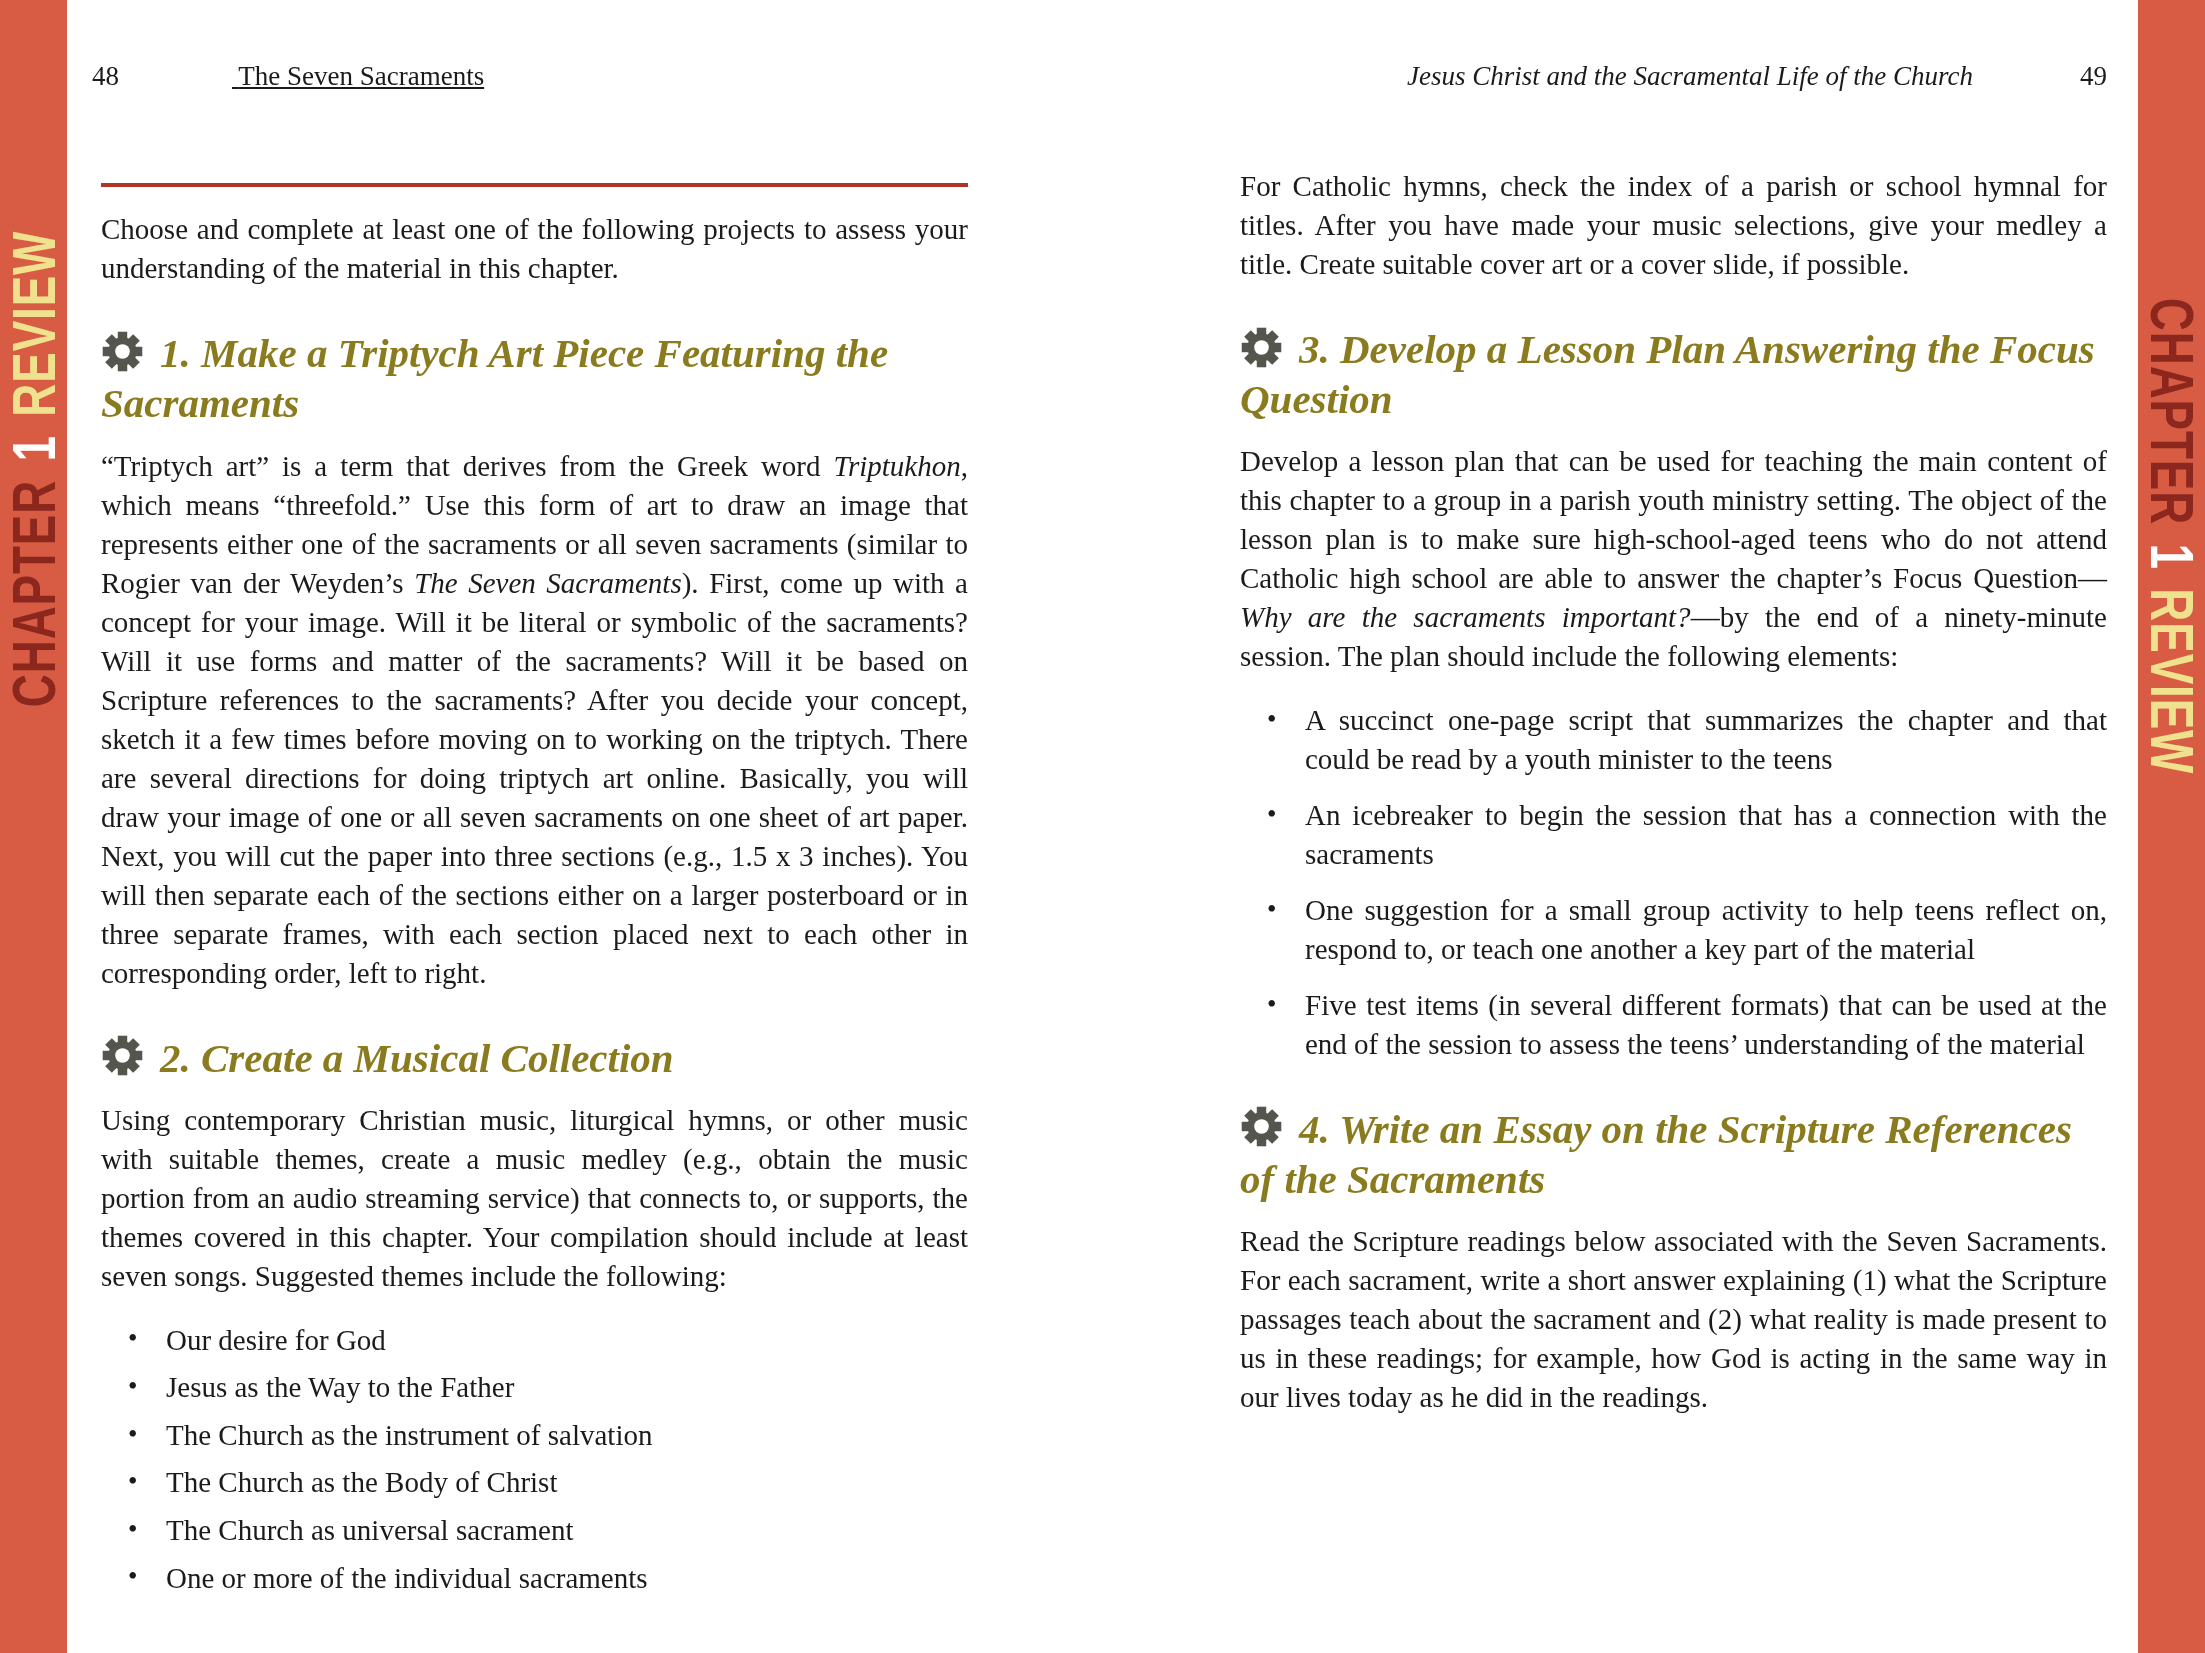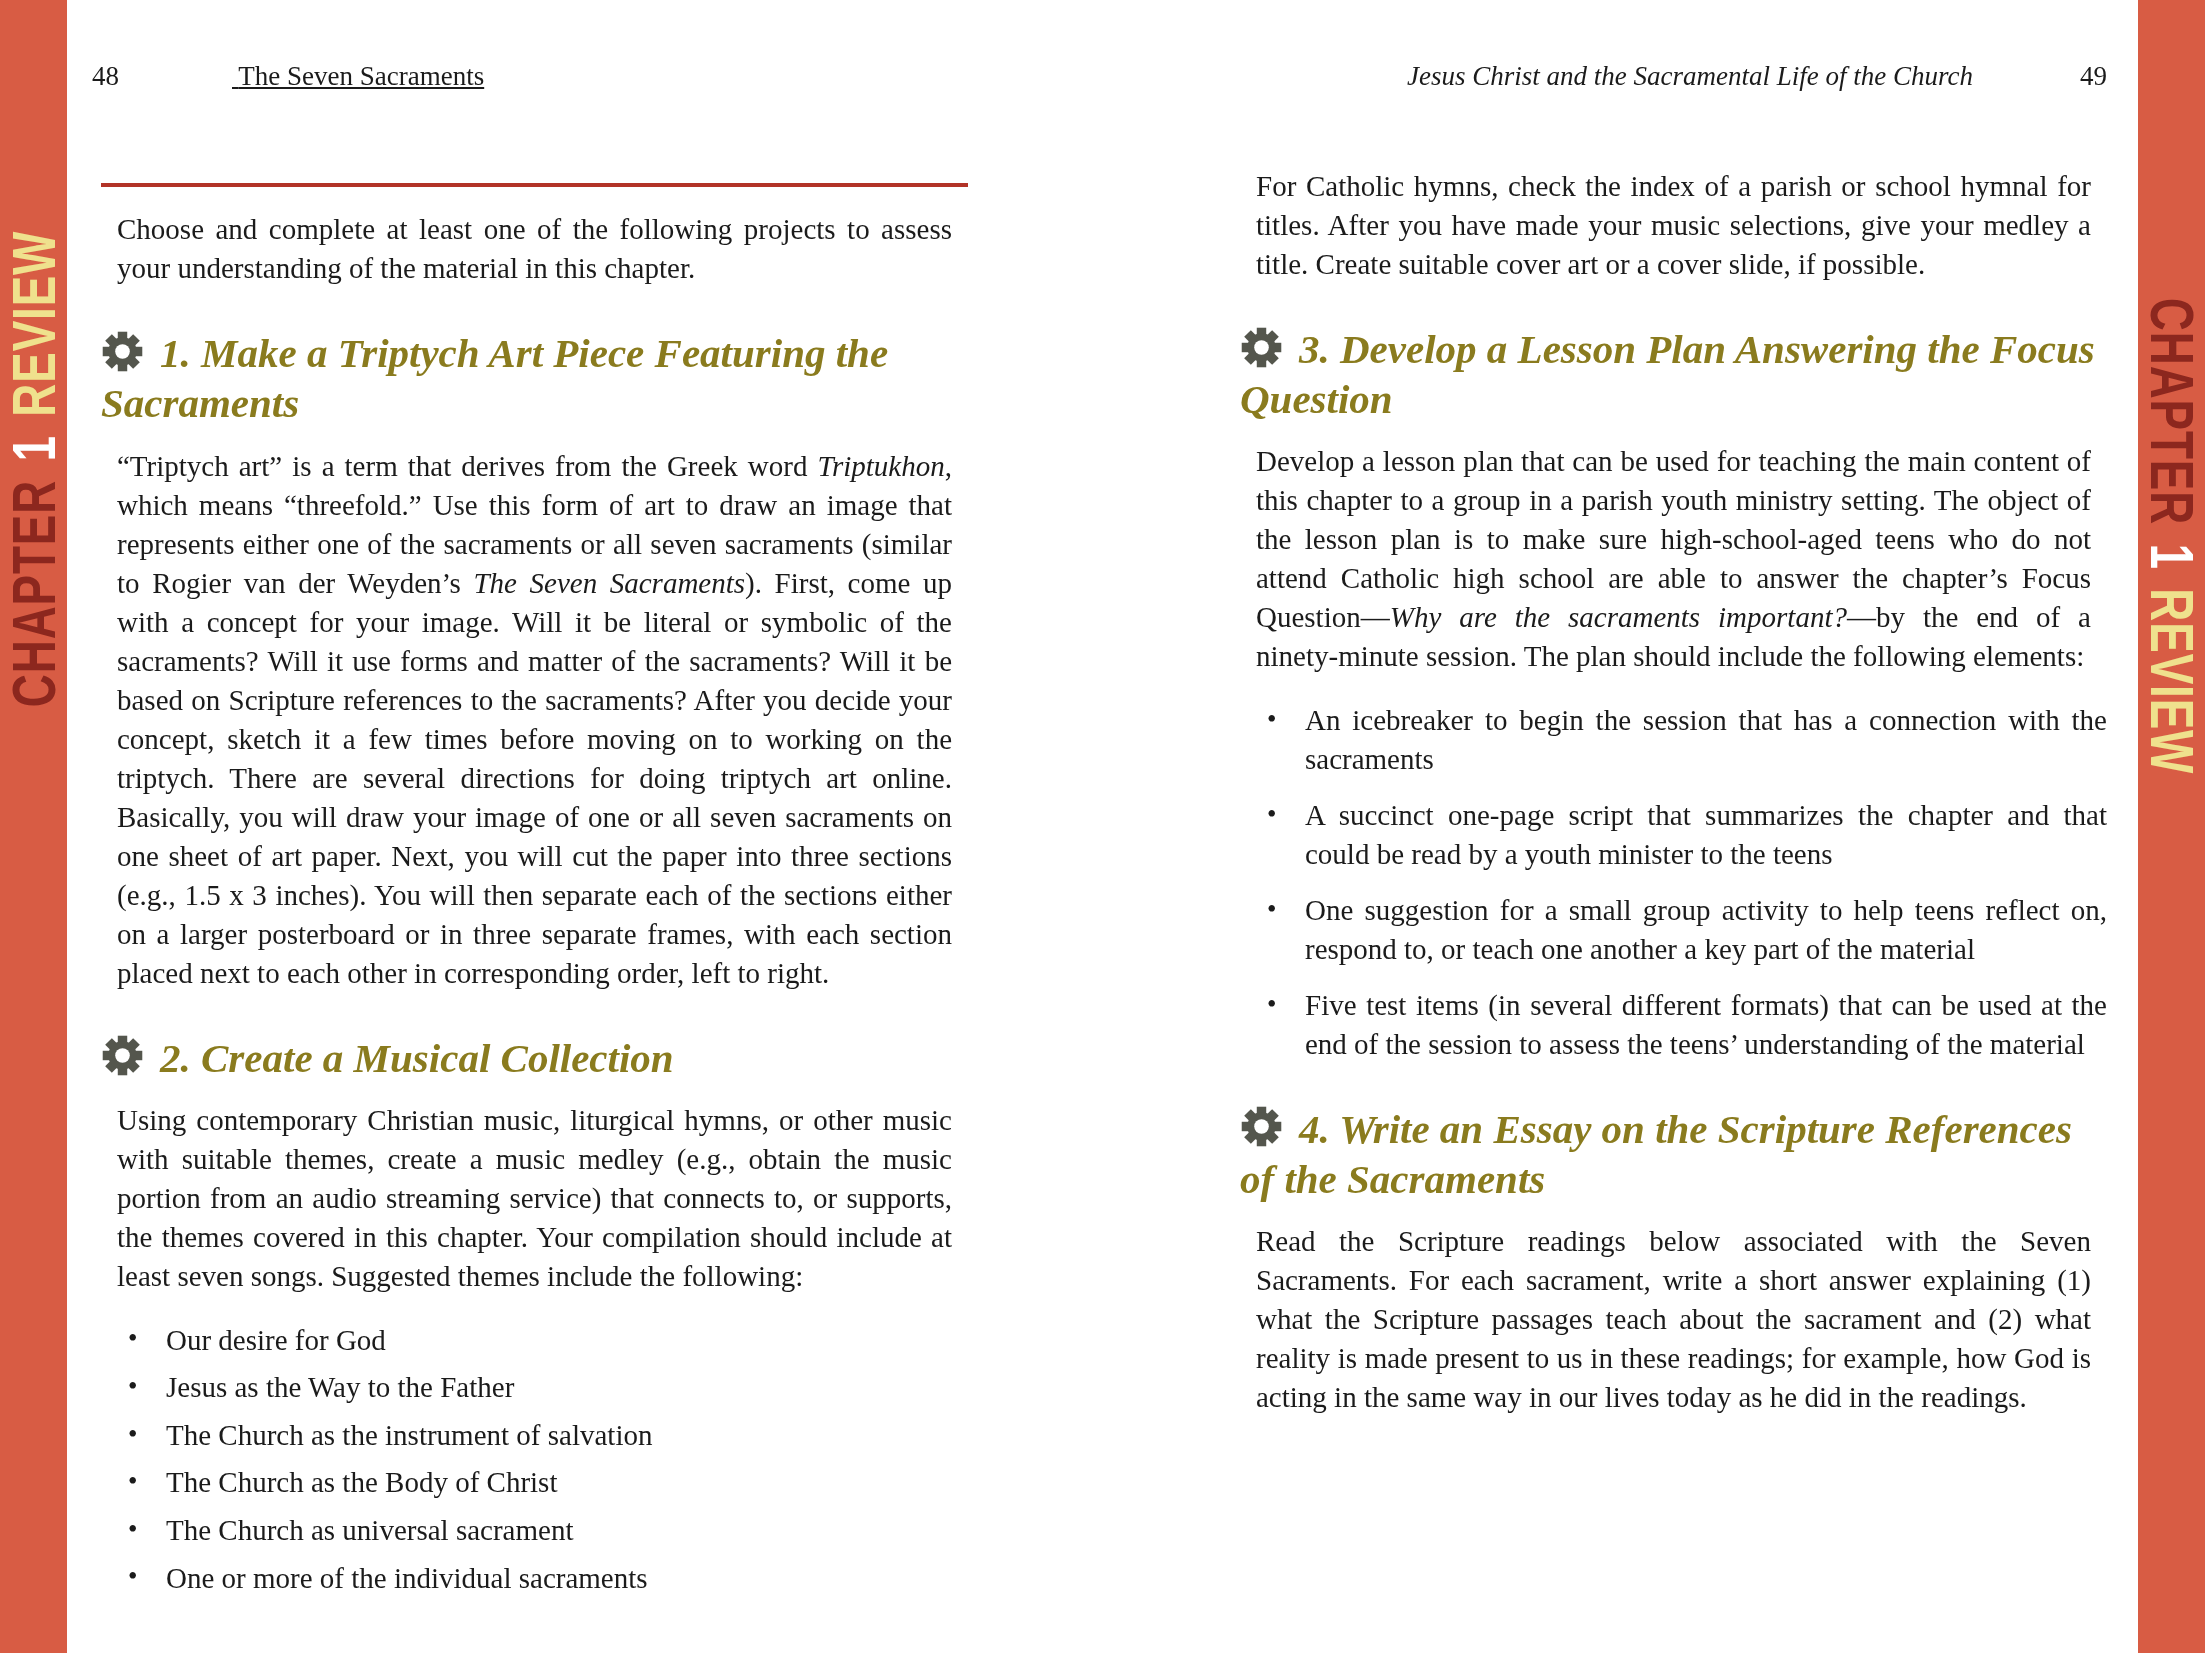--- a/index.html
+++ b/index.html
@@ -39,21 +39,21 @@
   .col{position:absolute;top:167px;width:867px;}
   .col-left{left:101px;}
   .col-right{left:1240px;}
   
   .chapter-title{
     margin:0;font-family:"Liberation Sans", sans-serif;font-style:italic;font-weight:900;
     font-size:58px;line-height:1.05;color:var(--title-red);letter-spacing:0.6px;
   }
   .title-rule{margin-top:16px;height:4.3px;background:var(--title-red);}
   
-  .bodytext{margin:16px;font-size:29px;line-height:39px;text-align:justify;}
+  .bodytext{margin:0;font-size:29px;line-height:39px;text-align:justify;}
   .intro{margin-top:23px;}
   .para{margin-top:18.4px;}
   .cont{margin-top:0;}
   
   .proj-head{
     margin:40px 0 0 0;font-family:"Liberation Serif", serif;font-style:italic;font-weight:bold;
     font-size:41px;line-height:1.22;color:var(--section-olive);text-align:left;
   }
   .gear{width:43px;height:43px;margin-right:16px;vertical-align:-5.5px;}
   
@@ -143,22 +143,22 @@
           <rect x="39" y="4" width="22" height="92" transform="rotate(45 50 50)"></rect>
           <rect x="39" y="4" width="22" height="92" transform="rotate(-45 50 50)"></rect>
           <circle cx="50" cy="50" r="33"></circle>
         </g>
         <circle cx="50" cy="50" r="17" fill="#ffffff"></circle>
       </svg><span>3. Develop a Lesson Plan Answering the Focus Question</span></h2>
 
   <p class="bodytext para"><span>Develop a lesson plan that can be used for teaching the main content of this chapter to a group in a parish youth ministry setting. The object of the lesson plan is to make sure high-school-aged teens who do not attend Catholic high school are able to answer the chapter’s Focus Question—</span><i>Why are the sacraments important?</i><span>—by the end of a ninety-minute session. The plan should include the following elements:</span></p>
 
   <ul class="bullets bullets-justify">
+    <li>A succinct one-page script that summarizes the chapter and that could be read by a youth minister to the teens</li>
     <li>An icebreaker to begin the session that has a connection with the sacraments</li>
-    <li>A succinct one-page script that summarizes the chapter and that could be read by a youth minister to the teens</li>
     <li>One suggestion for a small group activity to help teens reflect on, respond to, or teach one another a key part of the material</li>
     <li>Five test items (in several different formats) that can be used at the end of the session to assess the teens’ understanding of the material</li>
   </ul>
 
   <h2 class="proj-head"><svg class="gear" viewBox="0 0 100 100" aria-hidden="true">
         <g fill="#54564d">
           <rect x="39" y="4" width="22" height="92"></rect>
           <rect x="4" y="39" width="92" height="22"></rect>
           <rect x="39" y="4" width="22" height="92" transform="rotate(45 50 50)"></rect>
           <rect x="39" y="4" width="22" height="92" transform="rotate(-45 50 50)"></rect>

